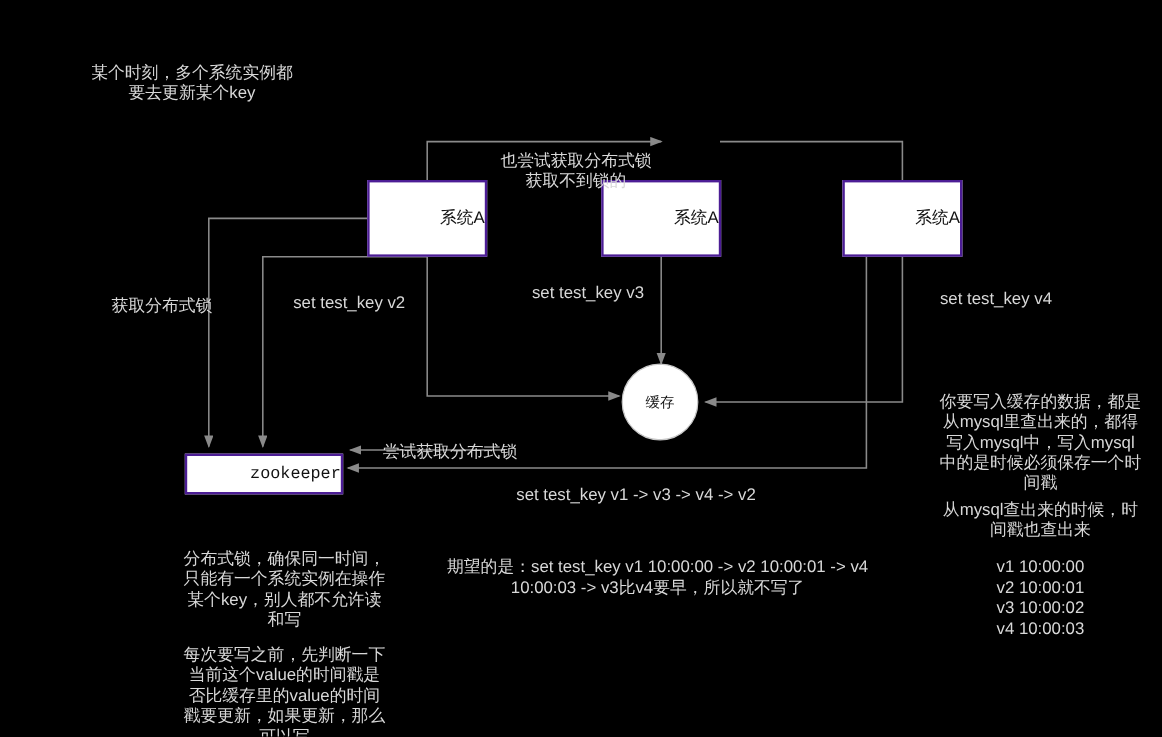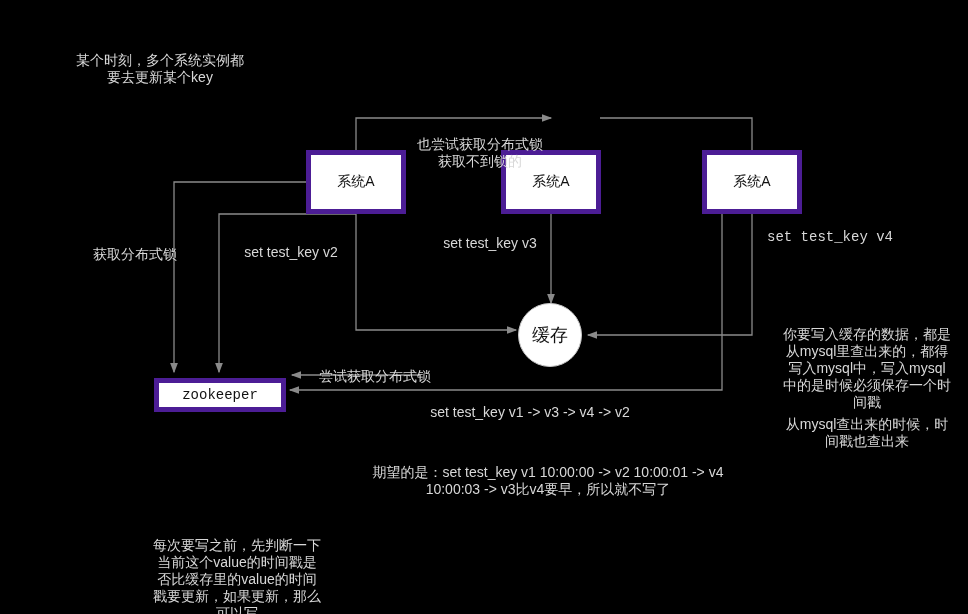--- a/index.html
+++ b/index.html
@@ -19,38 +19,38 @@
     position: absolute;
     left: 0;
     top: 0;
     width: 968px;
     height: 614px;
     pointer-events: none;
   }
   .node-box {
     position: absolute;
     background: #ffffff;
-    border: 5px solid #4c1d95;
+    border: 2px solid #4c1d95;
     color: #111111;
     display: flex;
     align-items: center;
-    justify-content: center;
+    justify-content: flex-end;
     font-size: 14px;
     box-sizing: border-box;
   }
   .node-circle {
     position: absolute;
     background: #ffffff;
     border: 1px solid #c8c8c8;
     color: #111111;
     border-radius: 50%;
     display: flex;
     align-items: center;
     justify-content: center;
-    font-size: 18px;
+    font-size: 12px;
     box-sizing: border-box;
   }
   .label {
     position: absolute;
     color: #d8d8d8;
     font-size: 14px;
     line-height: 17px;
     text-align: center;
     white-space: pre-line;
   }
@@ -103,49 +103,57 @@
     <span>缓存</span>
   </div>
 
   <div class="node-box" style="left:154px; top:378px; width:132px; height:34px;font-family:Liberation Mono, monospace;">
     <span>zookeeper</span>
   </div>
 
   <div class="label" style="left:60px; top:52px; width:200px;">某个时刻，多个系统实例都
 要去更新某个key</div>
 
-  <div class="label" style="left:380px; top:136px; width:200px;">也尝试获取分布式锁
+  <div class="label" style="left:380px; top:125px; width:200px;">也尝试获取分布式锁
 获取不到锁的</div>
 
   <div class="label" style="left:80px; top:246px; width:110px;">获取分布式锁</div>
 
   <div class="label" style="left:226px; top:244px; width:130px;">set test_key v2</div>
 
   <div class="label" style="left:425px; top:235px; width:130px;">set test_key v3</div>
 
-  <div class="label" style="left:765px; top:229px; width:130px;font-family:Liberation Mono, monospace;">set test_key v4</div>
+  <div class="label" style="left:765px; top:240px; width:130px;">set test_key v4</div>
 
   <div class="label" style="left:300px; top:368px; width:150px;">尝试获取分布式锁</div>
 
   <div class="label" style="left:390px; top:404px; width:280px;">set test_key v1 -&gt; v3 -&gt; v4 -&gt; v2</div>
 
 
   <div class="label" style="left:348px; top:464px; width:400px;">期望的是：set test_key v1 10:00:00 -&gt; v2 10:00:01 -&gt; v4
 10:00:03 -&gt; v3比v4要早，所以就不写了</div>
 
+  <div class="label" style="left:142px; top:457px; width:190px;">分布式锁，确保同一时间，
+只能有一个系统实例在操作
+某个key，别人都不允许读
+和写</div>
 
   <div class="label" style="left:142px; top:537px; width:190px;">每次要写之前，先判断一下
 当前这个value的时间戳是
 否比缓存里的value的时间
 戳要更新，如果更新，那么
 可以写</div>
 
   <div class="label" style="left:772px; top:416px; width:190px;">从mysql查出来的时候，时
 间戳也查出来</div>
 
   <div class="label" style="left:772px; top:326px; width:190px;">你要写入缓存的数据，都是
 从mysql里查出来的，都得
 写入mysql中，写入mysql
 中的是时候必须保存一个时
 间戳</div>
 
+  <div class="label" style="left:772px; top:464px; width:190px;">v1 10:00:00
+v2 10:00:01
+v3 10:00:02
+v4 10:00:03</div>
 
 </div>
 
 </body></html>

